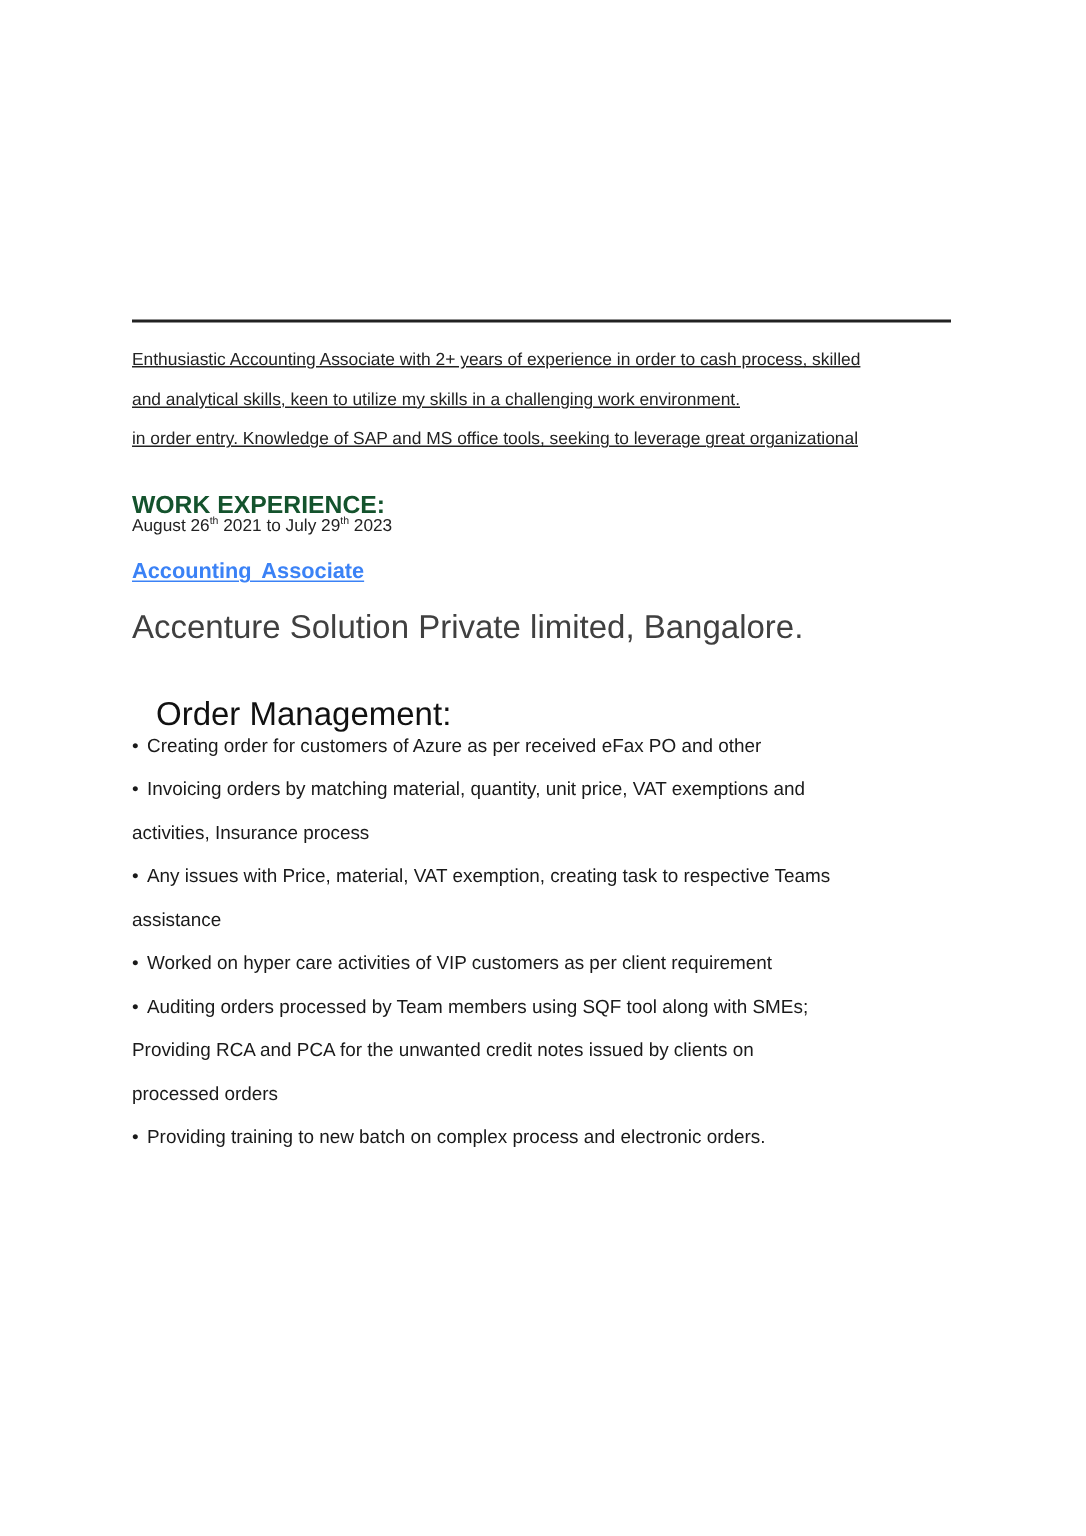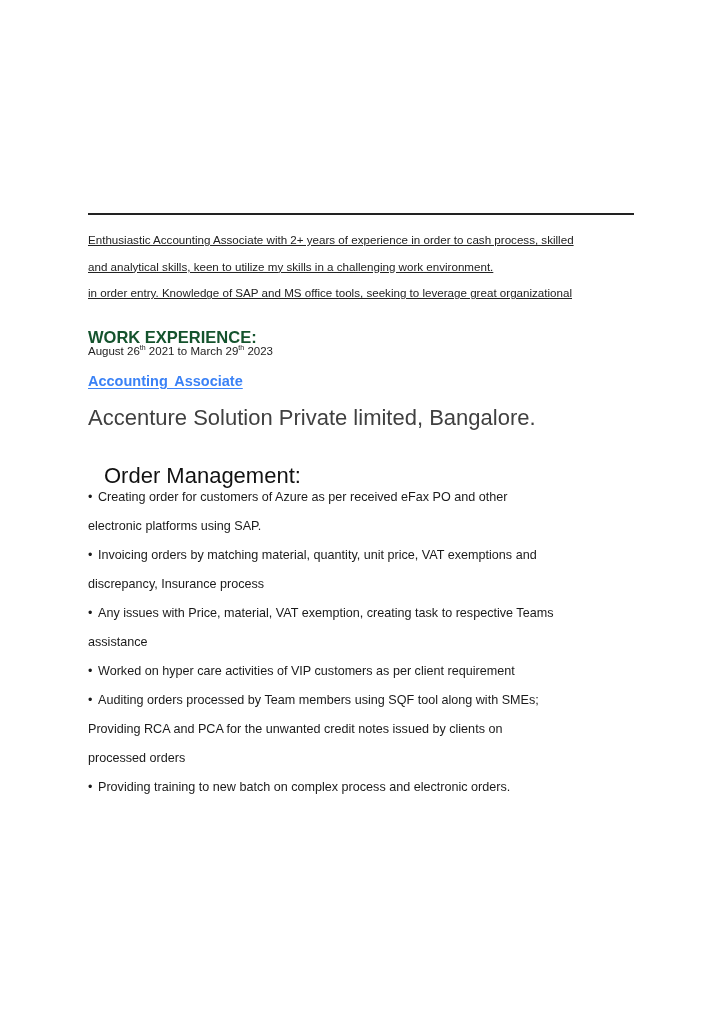--- a/index.html
+++ b/index.html
@@ -111,36 +111,35 @@
   <div class="rule"></div>
 
   <div class="summary">
     <p>Enthusiastic Accounting Associate with 2+ years of experience in order to cash process, skilled</p>
     <p>and analytical skills, keen to utilize my skills in a challenging work environment.</p>
     <p>in order entry. Knowledge of SAP and MS office tools, seeking to leverage great organizational</p>
   </div>
 
   <h2 class="heading-work">WORK EXPERIENCE:</h2>
 
-  <p class="dates"><span>August 26</span><sup>th</sup><span> 2021 to March 29</span><sup>th</sup><span> 2023</span></p>
+  <p class="dates"><span>August 26</span><sup>th</sup><span> 2021 to July 29</span><sup>th</sup><span> 2023</span></p>
 
   <h3 class="job-title">Accounting  Associate</h3>
 
   <p class="company">Accenture Solution Private limited, Bangalore.</p>
 
   <p class="section">Order Management:</p>
 
   <ul class="bullets">
     <li>
       <span class="line"><span class="bullet-mark">•</span><span>Creating order for customers of Azure as per received eFax PO and other</span></span>
-      <span class="line">electronic platforms using SAP.</span>
     </li>
     <li>
       <span class="line"><span class="bullet-mark">•</span><span>Invoicing orders by matching material, quantity, unit price, VAT exemptions and</span></span>
-      <span class="line">discrepancy, Insurance process</span>
+      <span class="line">activities, Insurance process</span>
     </li>
     <li>
       <span class="line"><span class="bullet-mark">•</span><span>Any issues with Price, material, VAT exemption, creating task to respective Teams</span></span>
     </li>
     <li>
       <span class="line">assistance</span>
     </li>
     <li>
       <span class="line"><span class="bullet-mark">•</span><span>Worked on hyper care activities of VIP customers as per client requirement</span></span>
     </li>

